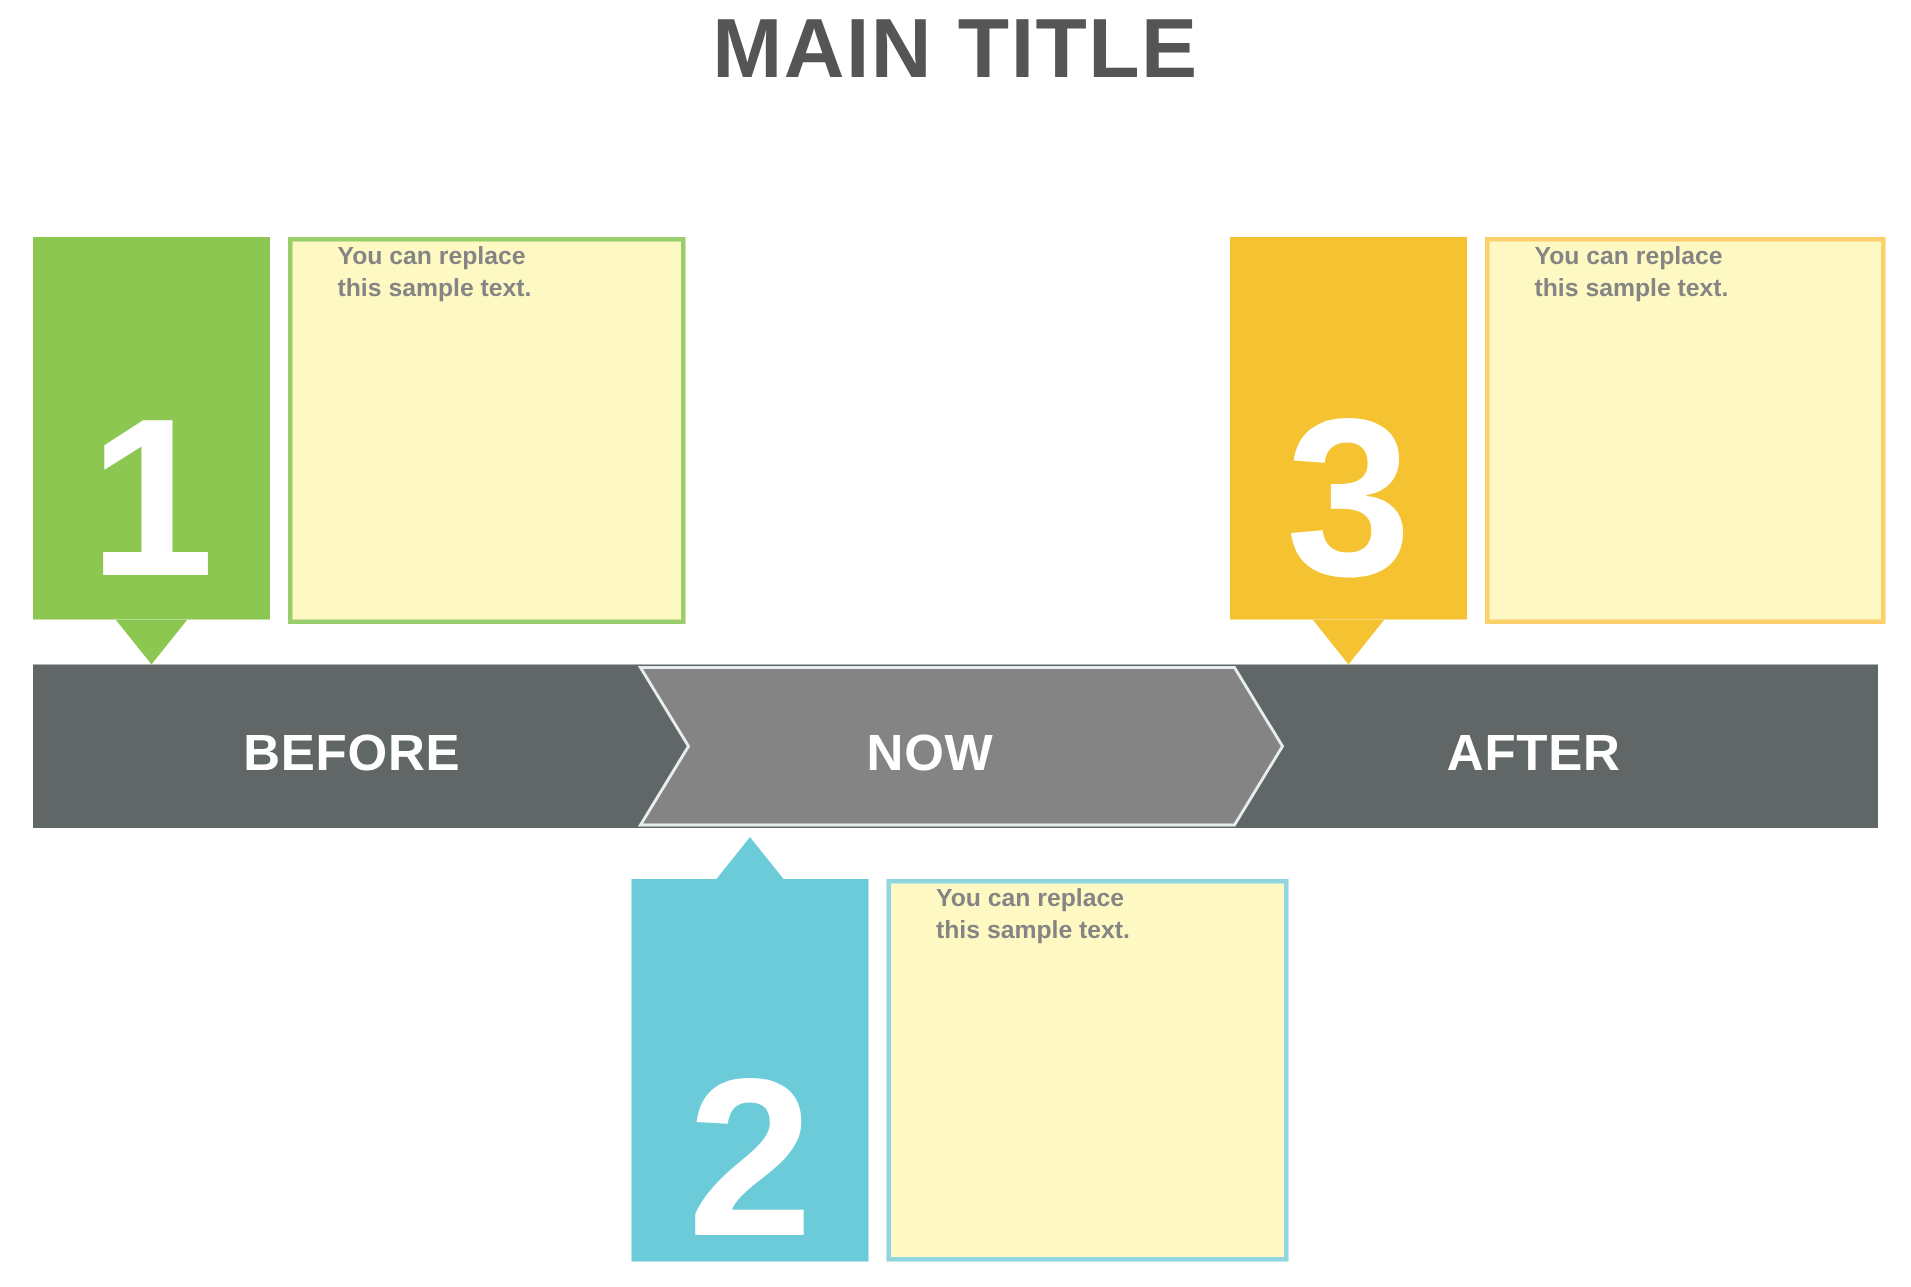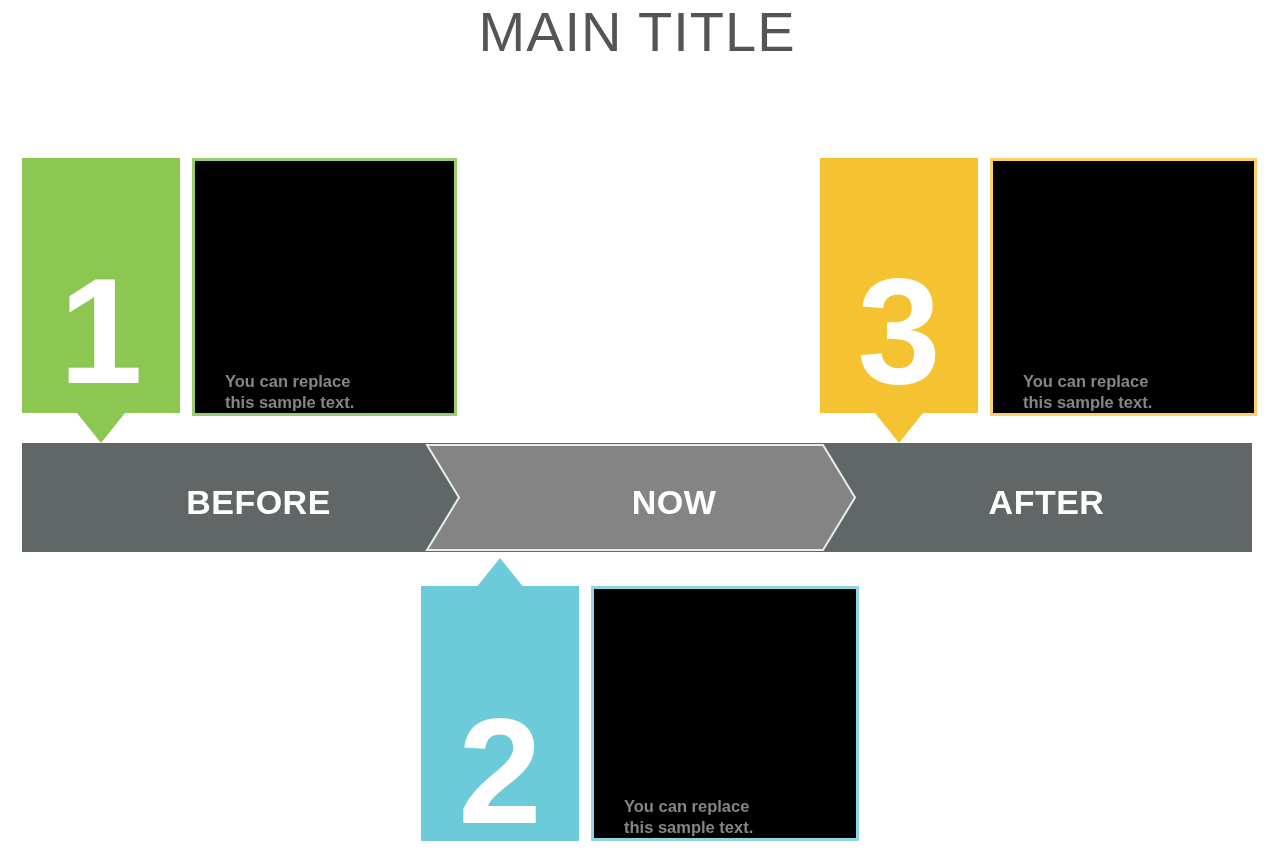--- a/index.html
+++ b/index.html
@@ -17,21 +17,21 @@
   }
 
   
   .main-title {
     position: absolute;
     left: 0;
     top: 0;
     width: 1274px;
     text-align: center;
     font-size: 56px;
-    font-weight: normal;
+    font-weight: bold;
     color: #555555;
     letter-spacing: 1px;
     line-height: 64px;
     white-space: nowrap;
   }
 
   
   .card {
     position: absolute;
   }
@@ -65,26 +65,26 @@
   .tail-down svg, .tail-up svg { display: block; }
   .tail-up {
     position: absolute;
     left: 0;
     width: 158px;
     height: 30px;
   }
 
   .text-box {
     position: absolute;
-    background: #000000;
+    background: #fef9c3;
     box-sizing: border-box;
     border-style: solid;
     border-width: 3px;
     display: flex;
-    align-items: flex-end;
+    align-items: flex-start;
   }
   .text-box .body-text {
     color: #858585;
     font-size: 16.5px;
     font-weight: bold;
     line-height: 21px;
     padding-left: 30px;
     padding-right: 14px;
     white-space: pre-line;
   }
@@ -144,24 +144,23 @@
     top: 0;
     height: 119px;
     display: flex;
     align-items: center;
     justify-content: center;
     color: #ffffff;
     font-size: 34px;
     font-weight: bold;
     letter-spacing: 0.5px;
     white-space: nowrap;
-    margin-left: 24px;
   }
   #seg-before { left: 0px;   width: 425px; }
-  #seg-now    { left: 412px; width: 432px; }
+  #seg-now    { left: 382px; width: 432px; }
   #seg-after  { left: 803px; width: 395px; }
 </style>
 </head>
 <body>
 
 <div class="main-title">MAIN TITLE</div>
 
 <div class="card" id="card1">
   <div class="num-block">
     <span class="num">1</span>

